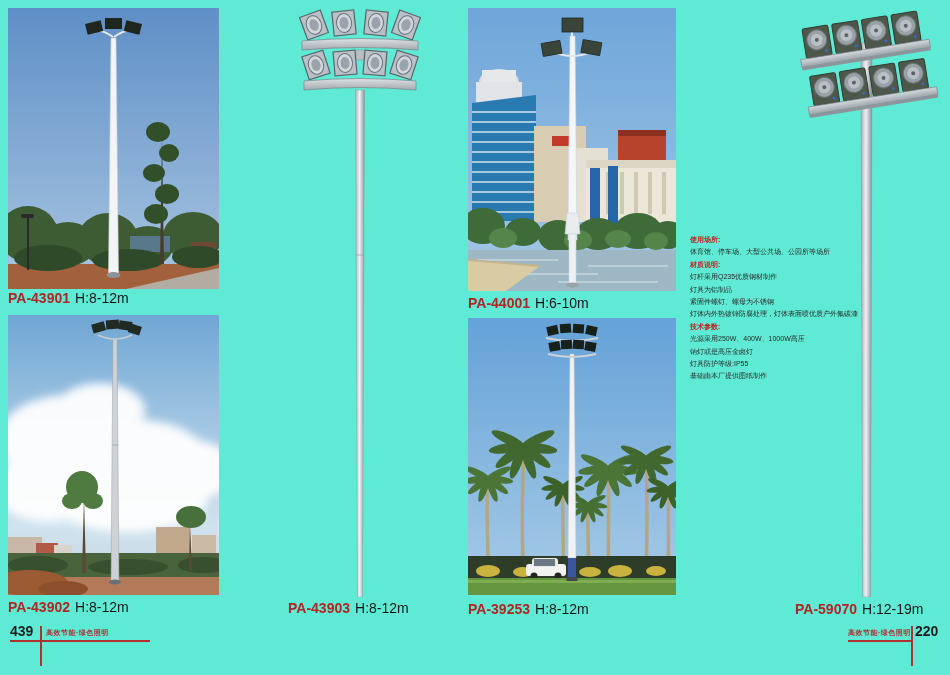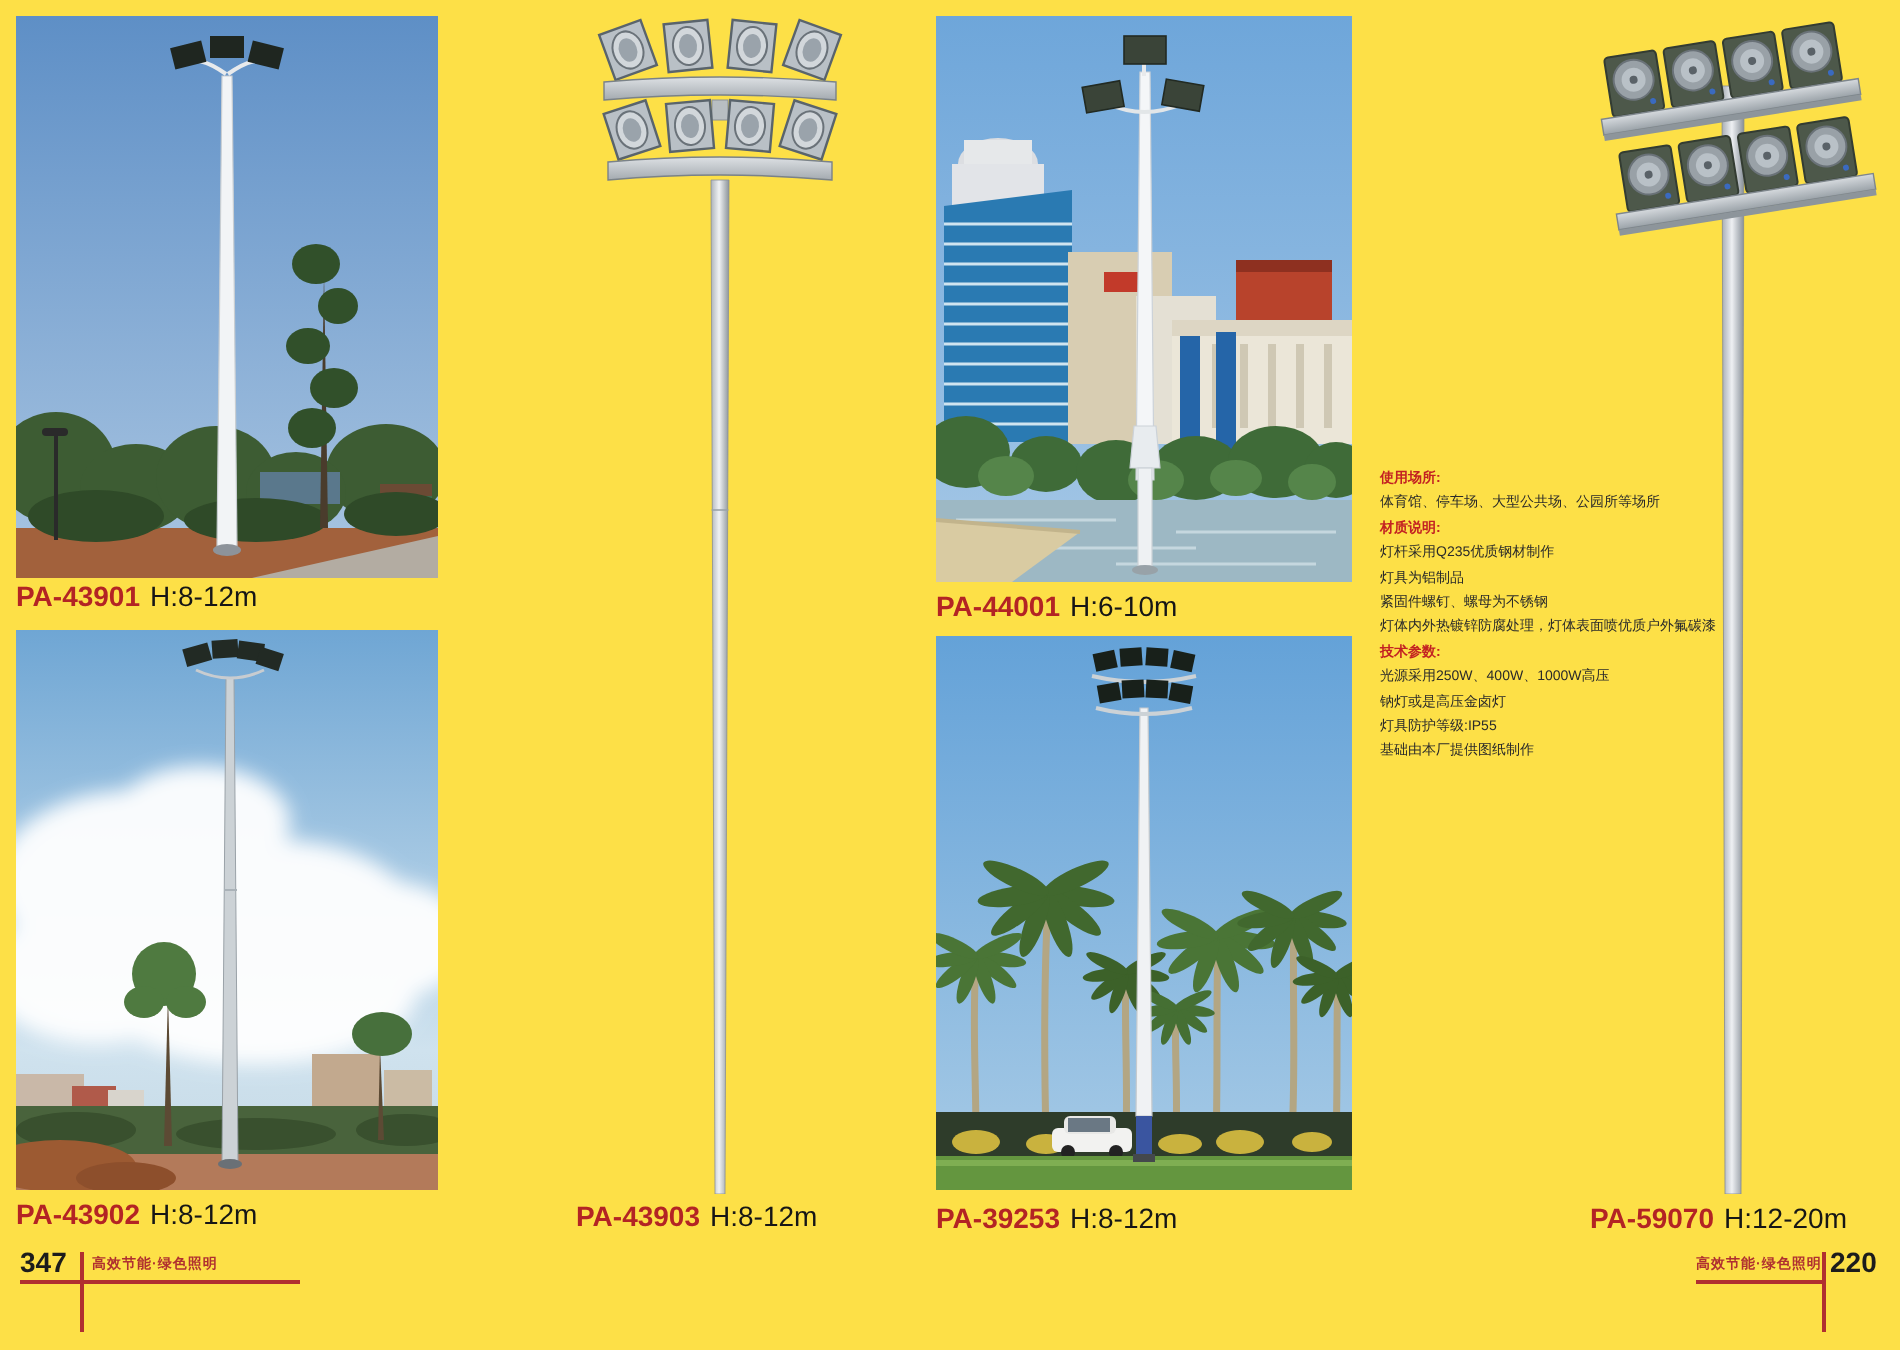--- a/index.html
+++ b/index.html
@@ -1,16 +1,16 @@
 <!DOCTYPE html>
 <html><head>
 <meta charset="utf-8">
 <style>
   html,body{margin:0;padding:0;background:#fff;}
-  .page{position:relative;width:950px;height:675px;background:#fde047;overflow:hidden;
+  .page{position:relative;width:950px;height:675px;background:#5eead4;overflow:hidden;
         font-family:"Liberation Sans",sans-serif;}
   .photo,.render{position:absolute;overflow:hidden;}
   .photo svg,.render svg{display:block;}
   .plabel{position:absolute;white-space:nowrap;font-size:14px;line-height:14px;}
   .plabel .pcode{color:#b32424;font-weight:bold;}
   .plabel .pheight{color:#161616;margin-left:5px;}
   .plabel.center{text-align:left;}
   .info{position:absolute;left:690px;top:234px;width:230px;font-size:7px;line-height:12.4px;
         white-space:nowrap;color:#2a2a2a;}
   .info .ih{color:#c32222;font-weight:bold;}
@@ -369,24 +369,24 @@
         <use href="#r2lamp" transform="translate(17 64)"></use>
         <use href="#r2lamp" transform="translate(47 64)"></use>
         <use href="#r2lamp" transform="translate(77 64)"></use>
         <use href="#r2lamp" transform="translate(107 64)"></use>
         <rect x="11" y="94" width="130" height="8" fill="url(#r2rail)" stroke="#7e868c" stroke-width="0.7"></rect>
         <rect x="11" y="102" width="130" height="3" fill="#8d959b"></rect>
       </g>
     </svg>
   </div>
   <div class="plabel center" style="left:795px;top:602px;width:152px">
-    <span class="pcode">PA-59070</span><span class="pheight">H:12-20m</span>
-  </div>
-
-  <span class="pagenum" style="left:10px;top:624px">347</span>
+    <span class="pcode">PA-59070</span><span class="pheight">H:12-19m</span>
+  </div>
+
+  <span class="pagenum" style="left:10px;top:624px">439</span>
   <div class="vline" style="left:40px;top:626px"></div>
   <span class="slogan" style="left:46px;top:629px">高效节能·绿色照明</span>
   <div class="hline" style="left:10px;top:640px;width:140px"></div>
 
   <span class="slogan" style="left:848px;top:629px">高效节能·绿色照明</span>
   <div class="vline" style="left:911px;top:626px"></div>
   <span class="pagenum" style="left:915px;top:624px">220</span>
   <div class="hline" style="left:848px;top:640px;width:64px"></div>
 
 </div>

